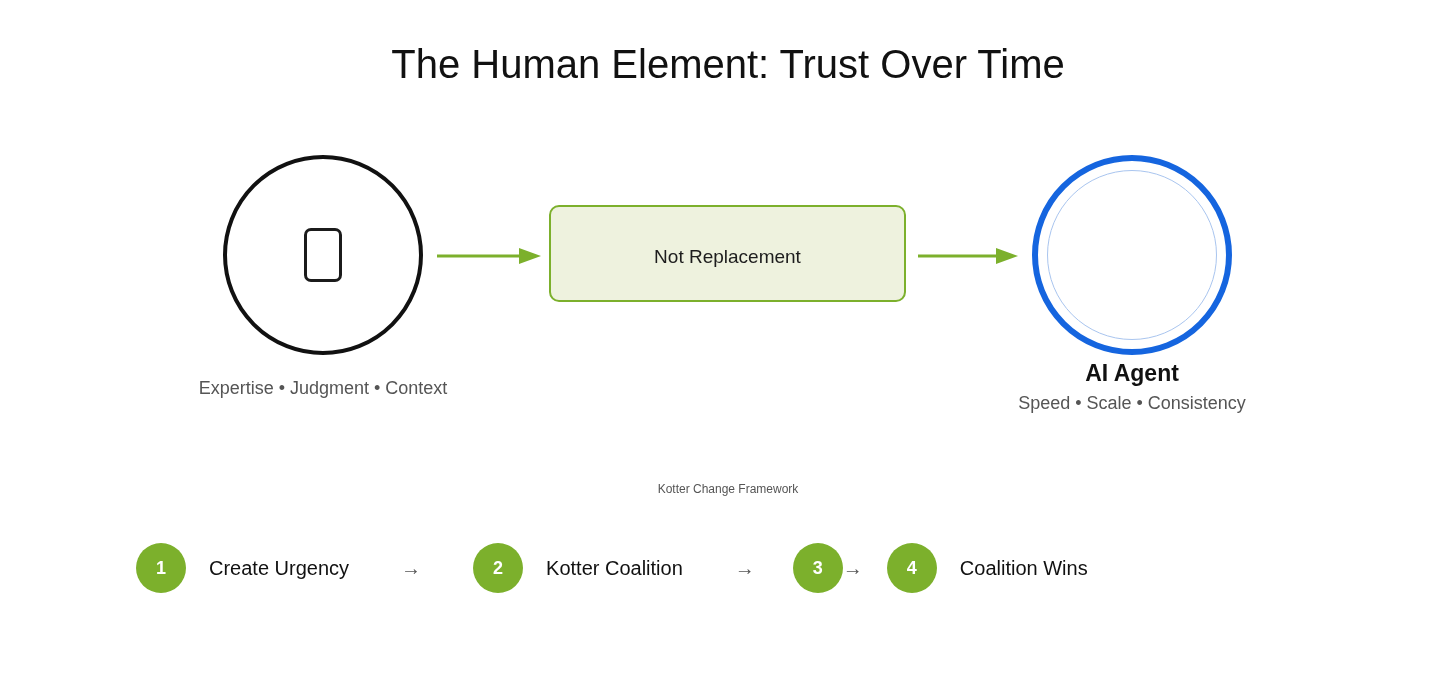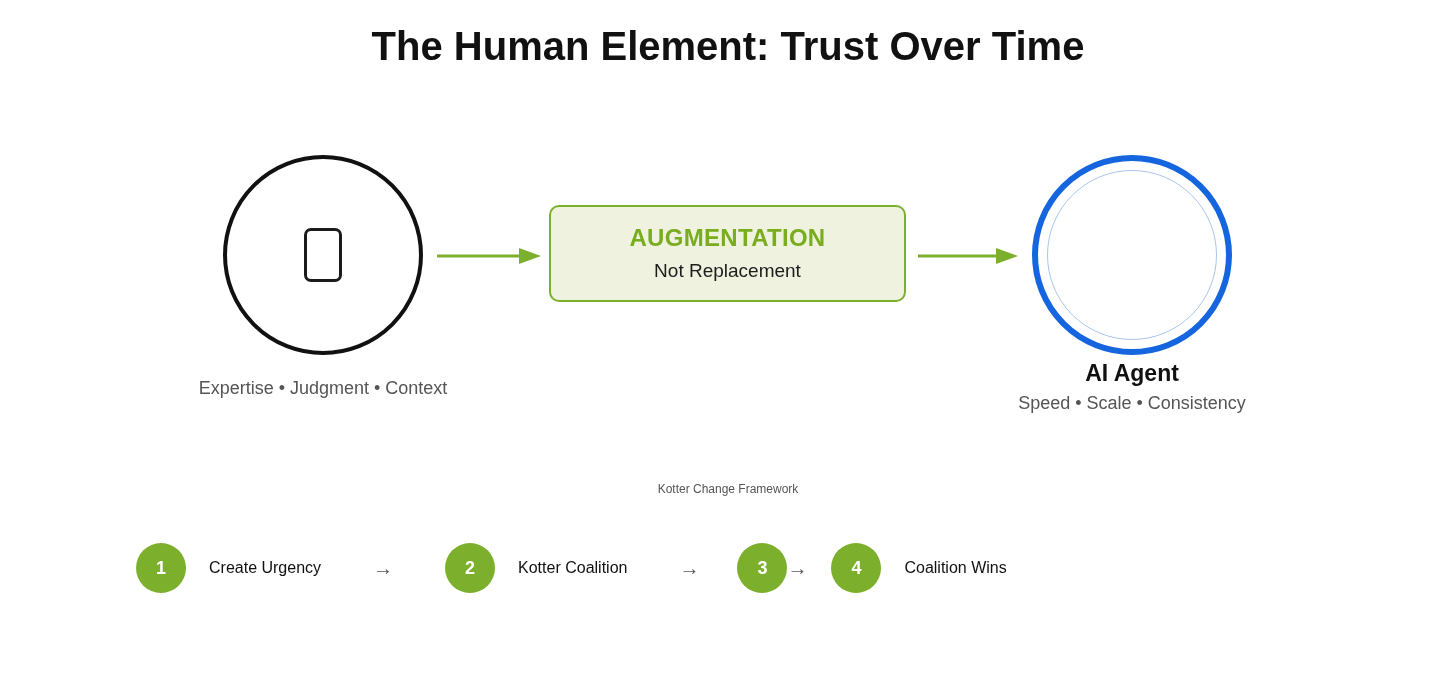--- a/index.html
+++ b/index.html
@@ -19,26 +19,26 @@
 
   .slide {
     position: relative;
     width: 1456px;
     height: 679px;
   }
 
   
   .page-title {
     position: absolute;
-    top: 23px;
+    top: 41px;
     left: 0;
     width: 1456px;
     text-align: center;
     font-size: 40px;
-    font-weight: bold;
+    font-weight: normal;
     letter-spacing: 0px;
     color: #111111;
     line-height: 1.15;
   }
 
   
   .flow-row {
     position: absolute;
     top: 155px;
     left: 0;
@@ -188,21 +188,21 @@
     color: #ffffff;
     font-size: 18px;
     font-weight: bold;
     display: flex;
     align-items: center;
     justify-content: center;
     line-height: 1;
   }
   .step-label {
     margin-left: 23px;
-    font-size: 16px;
+    font-size: 20px;
     color: #111111;
     white-space: nowrap;
     line-height: 1.2;
   }
   .step-arrow {
     font-size: 20px;
     color: #555555;
     line-height: 1;
     white-space: nowrap;
   }
@@ -227,21 +227,20 @@
     </div>
 
     <div class="connector left">
       <svg width="104" height="22" viewBox="0 0 104 22" aria-hidden="true">
         <line x1="0" y1="11" x2="84" y2="11" stroke="#7cb02c" stroke-width="3"></line>
         <polygon points="82,3 104,11 82,19" fill="#7cb02c"></polygon>
       </svg>
     </div>
 
     <div class="aug-box">
-      <div class="aug-title">AUGMENTATION</div>
       <div class="aug-sub">Not Replacement</div>
     </div>
 
     <div class="connector right">
       <svg width="100" height="22" viewBox="0 0 100 22" aria-hidden="true">
         <line x1="0" y1="11" x2="80" y2="11" stroke="#7cb02c" stroke-width="3"></line>
         <polygon points="78,3 100,11 78,19" fill="#7cb02c"></polygon>
       </svg>
     </div>
 

